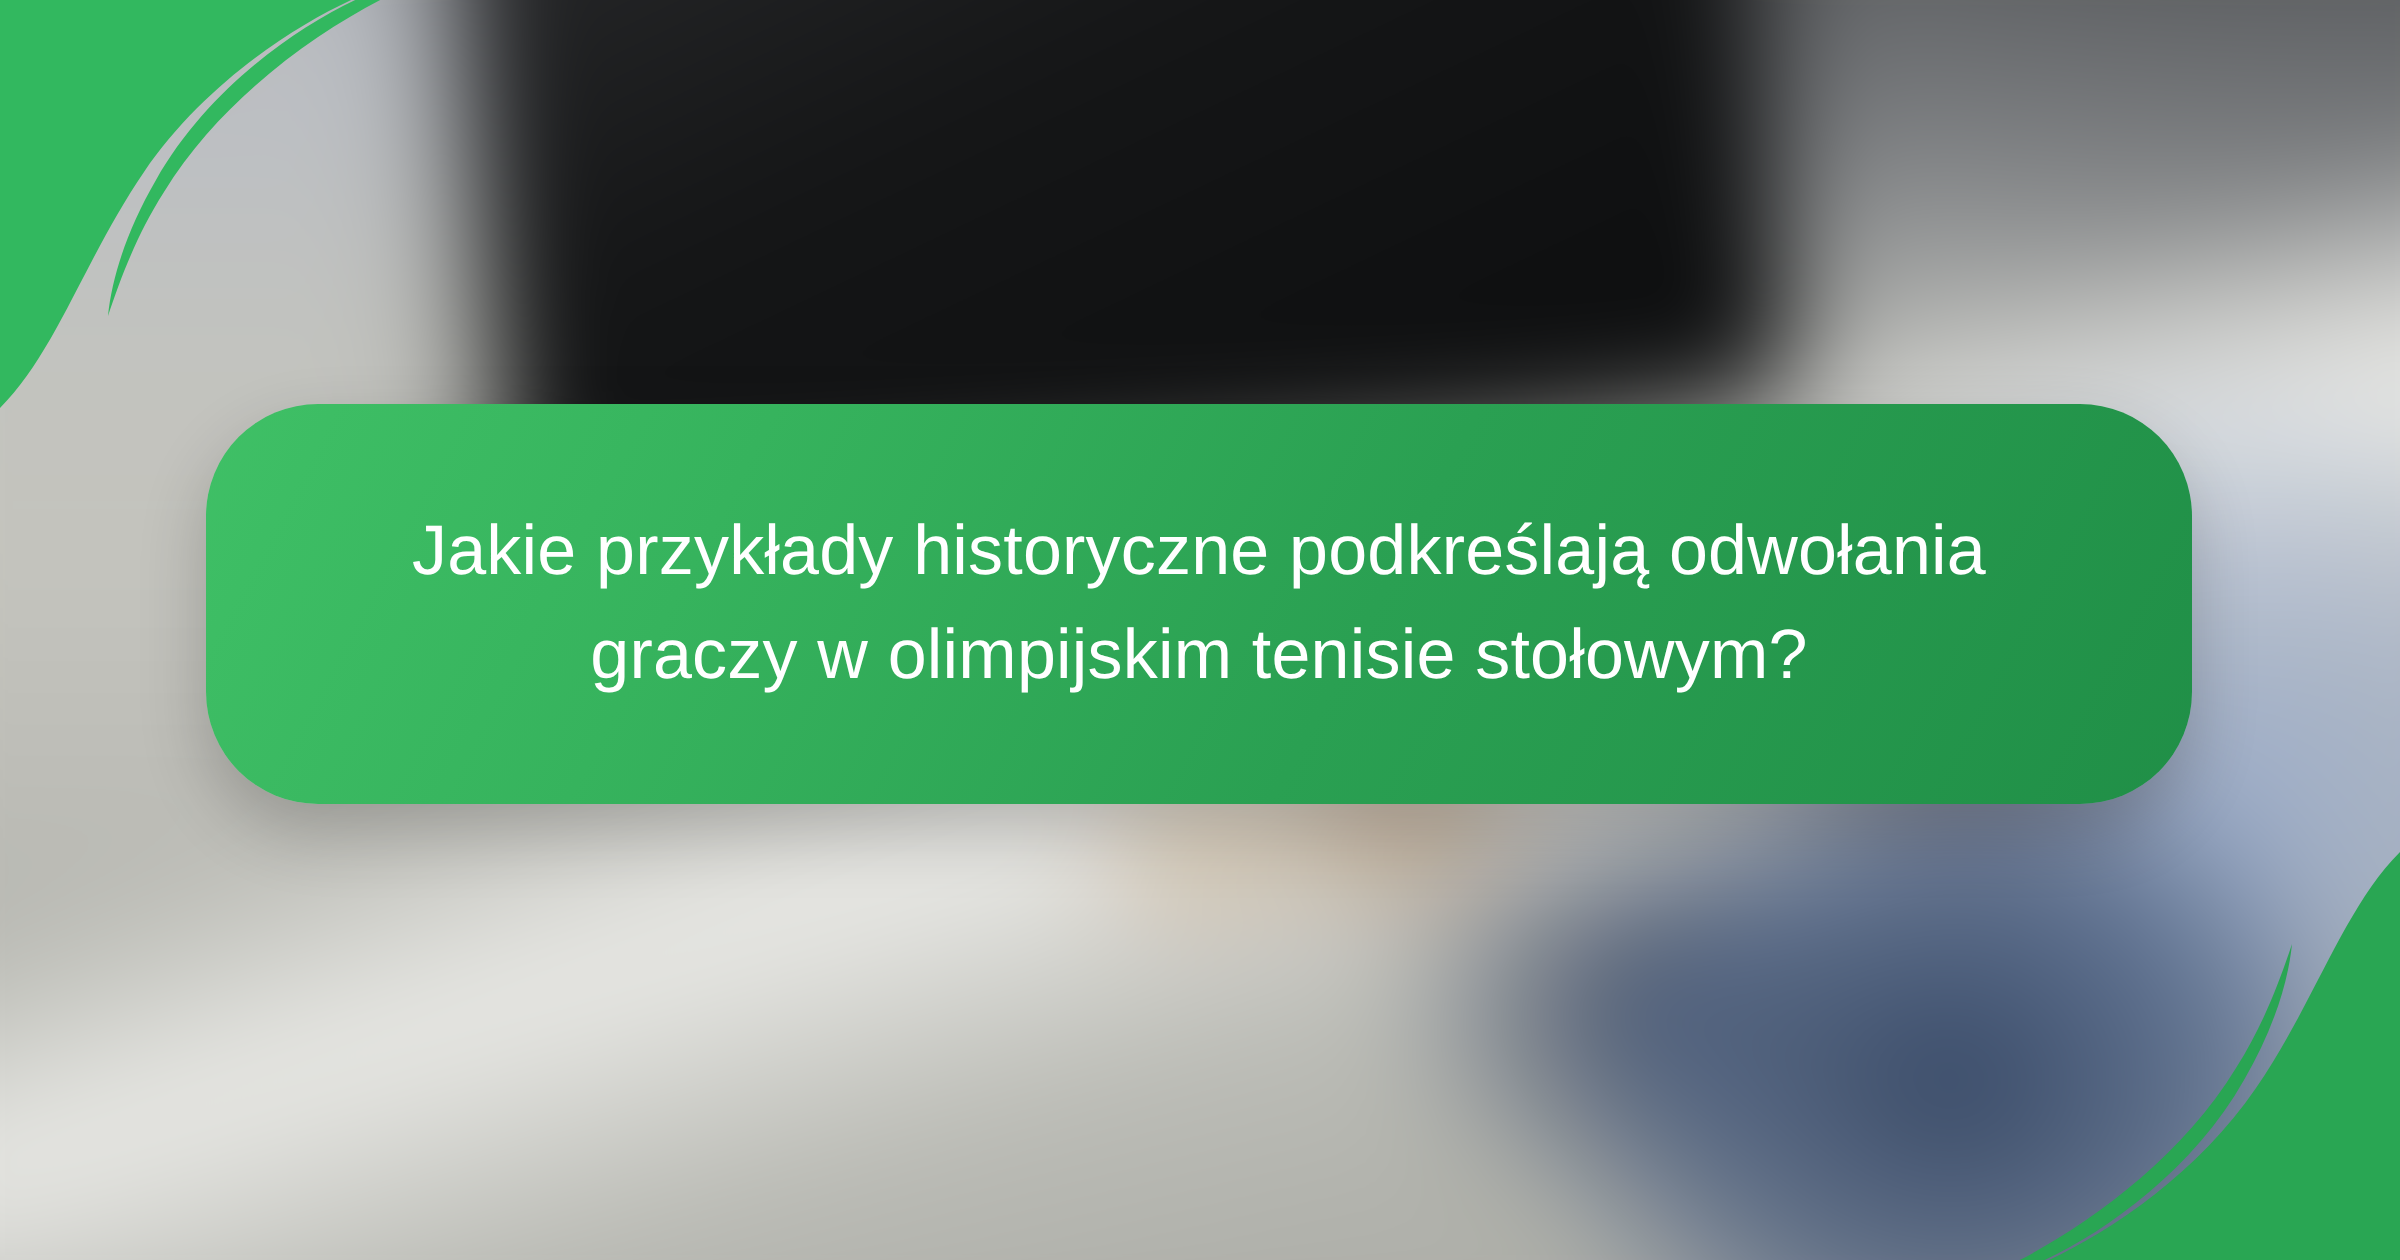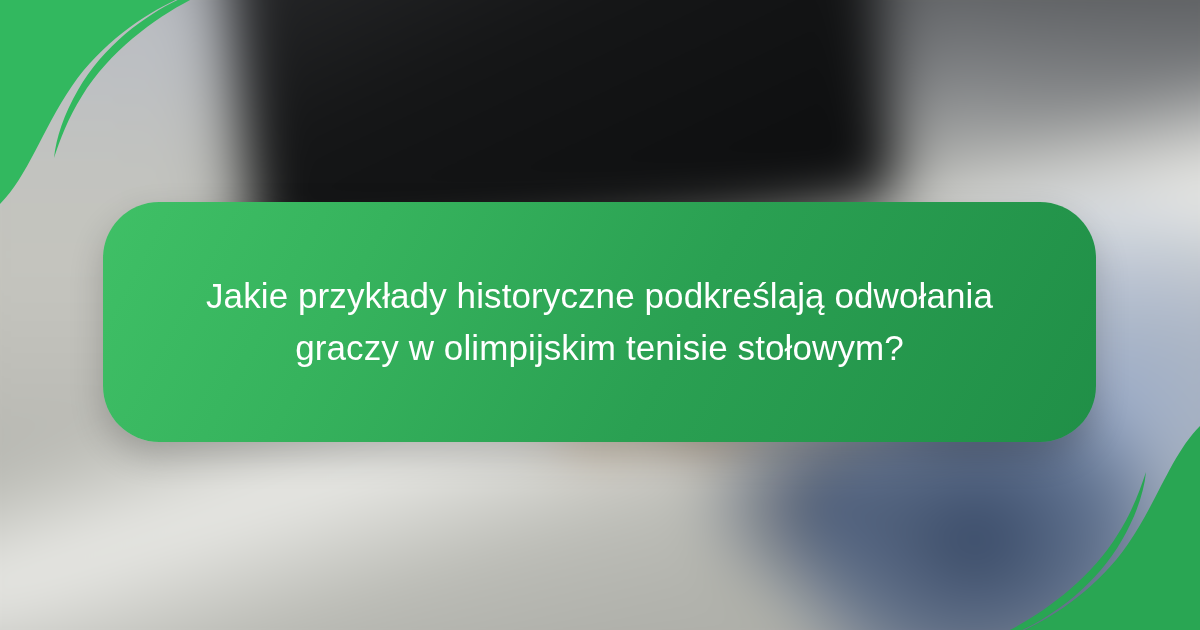--- a/index.html
+++ b/index.html
@@ -84,21 +84,21 @@
   .ornament svg { display: block; }
   .ornament-tl { left: -2px; top: -2px; }
   .ornament-br { right: -2px; bottom: -2px; transform: rotate(180deg); }
 
   
   .card {
     position: absolute;
     left: 103px;
     top: 202px;
     width: 993px;
-    height: 240px;
+    height: 200px;
     border-radius: 56px;
     background: linear-gradient(118deg, #3fc066 0%, #36b35d 26%, #2aa052 58%, #208f47 100%);
     box-shadow: 0 14px 34px rgba(0,0,0,0.20);
     display: flex;
     align-items: center;
     justify-content: center;
     box-sizing: border-box;
     padding: 0 62px;
   }
   .card-text {

